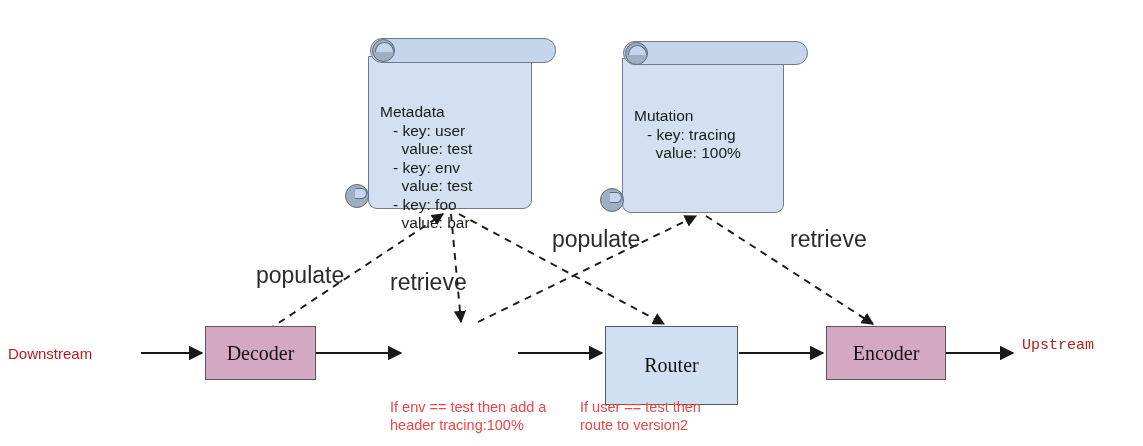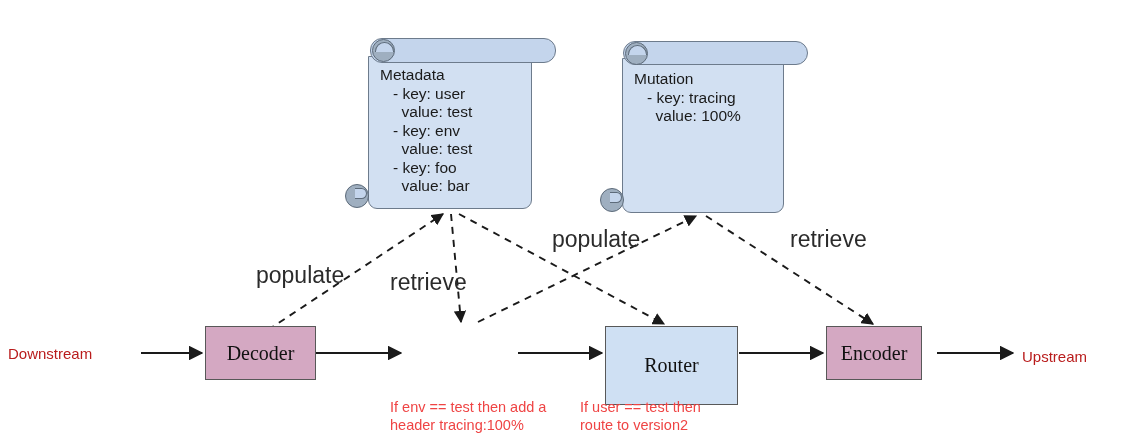--- a/index.html
+++ b/index.html
@@ -136,20 +136,21 @@
     border-radius: 0 6px 6px 0;
     background: #c4d5ec;
     box-sizing: border-box;
   }
   .scroll-text {
     position: absolute;
     font-size: 15.5px;
     line-height: 18.5px;
     color: #1a1a1a;
     white-space: pre;
+    margin-top: 37px;
   }
 </style>
 </head>
 <body>
 
 <div id="canvas">
 
   <svg class="layer-svg" viewBox="0 0 1143 446" xmlns="http://www.w3.org/2000/svg">
     <defs>
       <marker id="arrow-solid" viewBox="0 0 10 10" refX="9" refY="5" markerWidth="7" markerHeight="7" orient="auto-start-reverse">
@@ -205,27 +206,27 @@
    - key: tracing
      value: 100%</div>
   </div>
 
   <div class="edge-label" style="left:256px; top:265px;">populate</div>
   <div class="edge-label" style="left:390px; top:272px;">retrieve</div>
   <div class="edge-label" style="left:552px; top:229px;">populate</div>
   <div class="edge-label" style="left:790px; top:229px;">retrieve</div>
 
   <div class="endpoint-label" style="left:8px; top:342px;">Downstream</div>
-  <div class="endpoint-label" style="left:1022px; top:345px;">Upstream</div>
+  <div class="endpoint-label" style="left:1022px; top:334px;font-family:Liberation Mono, monospace;">Upstream</div>
 
   <div class="node node-decoder" style="left:205px; top:326px; width:111px; height:54px;">Decoder</div>
 
 
   <div class="node node-router" style="left:605px; top:326px; width:133px; height:79px;">Router</div>
 
-  <div class="node node-encoder" style="left:826px; top:326px; width:96px; height:54px;">Encoder</div>
+  <div class="node node-encoder" style="left:826px; top:326px; width:120px; height:54px;">Encoder</div>
 
   <div class="caption" style="left:390px; top:398px;">If env == test then add a
 header tracing:100%</div>
   <div class="caption" style="left:580px; top:398px;">If user == test then
 route to version2</div>
 
 </div>
 
 </body></html>

